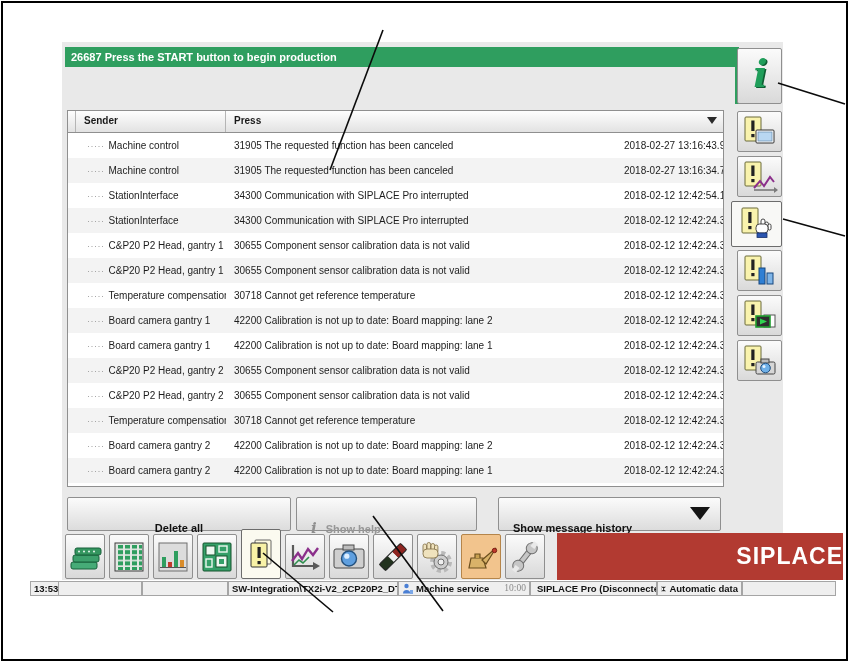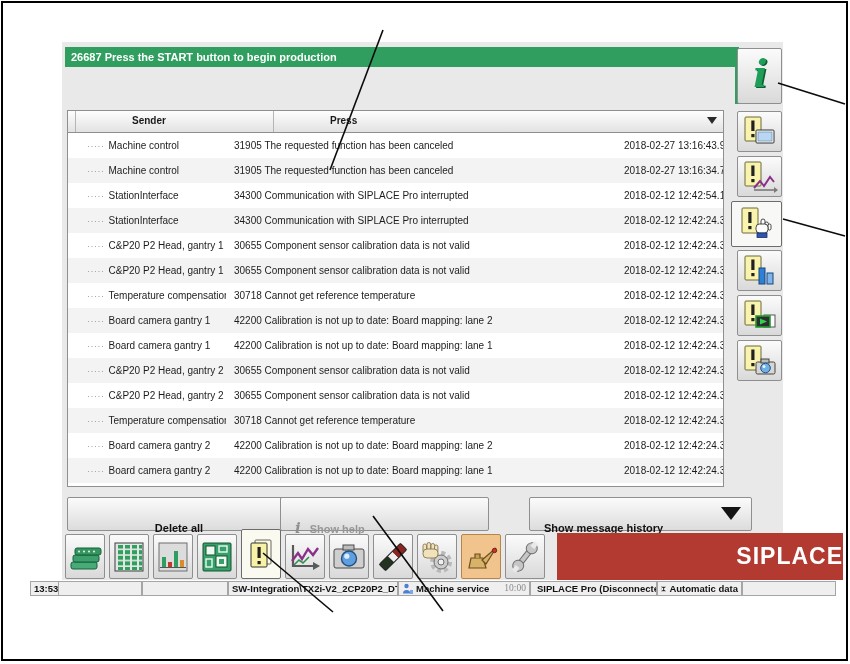--- a/index.html
+++ b/index.html
@@ -9,21 +9,21 @@
 
   .app-bg{position:absolute;left:62px;top:42px;width:721px;height:491px;background:#e9e9e9;}
   .toolbar-bg{position:absolute;left:62px;top:533px;width:495px;height:47px;background:#e9e9e9;}
 
   .msgbar{position:absolute;left:65px;top:47px;width:670px;height:20px;background:#2f9e5f;
           color:#fff;font-weight:bold;font-size:11px;line-height:20px;padding-left:6px;box-sizing:border-box;}
 
   
   .msgtable{position:absolute;left:67px;top:110px;width:657px;height:377px;background:#fff;
             border:1px solid #8f8f8f;box-sizing:border-box;}
-  .thead{display:flex;height:21px;background:linear-gradient(#fefefe,#e2e2e2);border-bottom:1px solid #8f8f8f;gap:48px;}
+  .thead{display:flex;height:21px;background:linear-gradient(#fefefe,#e2e2e2);border-bottom:1px solid #8f8f8f;}
   .th{font-size:10px;font-weight:bold;color:#1a1a1a;line-height:20px;padding-left:8px;
       border-right:1px solid #b5b5b5;box-sizing:border-box;}
   .th-stub{width:8px;padding-left:0;}
   .th-sender{width:150px;}
   .th-message{width:392px;}
   .th-time{flex:1;display:flex;justify-content:space-between;padding-right:6px;border-right:none;}
   .sorticon{width:0;height:0;border-left:5px solid transparent;border-right:5px solid transparent;
             border-top:7px solid #2a2a2a;margin-top:6px;}
   .tr{display:flex;height:25px;align-items:center;font-size:10px;color:#1c1c1c;background:#fff;}
   .tr:nth-child(even){background:#f3f3f3;}
@@ -31,24 +31,24 @@
   .td-sender{width:158px;padding-left:19px;}
   .td-sender::before{content:"·····";color:#9a9a9a;font-size:9px;letter-spacing:0.5px;margin-right:4px;}
   .td-message{width:392px;padding-left:8px;}
   .td-time{flex:1;padding-left:6px;}
 
   
   .actionbtn{position:absolute;top:497px;height:32px;background:linear-gradient(#fbfbfb,#dcdcdc);
              border:1px solid #8f8f8f;border-radius:2px;font-family:inherit;font-size:11px;font-weight:bold;
              color:#111;box-sizing:border-box;text-align:center;line-height:29px;padding:16px;}
   .btn-delete{left:67px;width:224px;}
-  .btn-help{left:280px;width:209px;color:#979797;text-align:left;padding-left:14px;}
+  .btn-help{left:296px;width:181px;color:#979797;text-align:left;padding-left:14px;}
   .i-gray{font-family:"DejaVu Serif",serif;font-style:italic;font-weight:bold;font-size:15px;
           color:#8f8f8f;margin-right:9px;}
-  .btn-history{left:529px;width:223px;text-align:left;padding-left:14px;}
+  .btn-history{left:498px;width:223px;text-align:left;padding-left:14px;}
   .tri-down{position:absolute;right:10px;top:9px;width:0;height:0;border-left:10px solid transparent;
             border-right:10px solid transparent;border-top:13px solid #141414;}
 
   
   .toolbtn{position:absolute;top:534px;width:40px;height:45px;background:linear-gradient(#fbfbfb,#d9d9d9);
            border:1px solid #8f8f8f;border-radius:2px;padding:0;display:flex;align-items:center;justify-content:center;}
   .toolbtn.sel{top:529px;height:50px;background:#fbfaf0;border-color:#6c6c6c;z-index:2;}
   .toolbtn.hilite{background:#f2c48d;border-color:#b5854a;}
   .brandbar{position:absolute;left:557px;top:533px;width:286px;height:47px;background:#b23a31;
             color:#fff;font-weight:bold;font-size:23px;letter-spacing:1px;line-height:47px;

